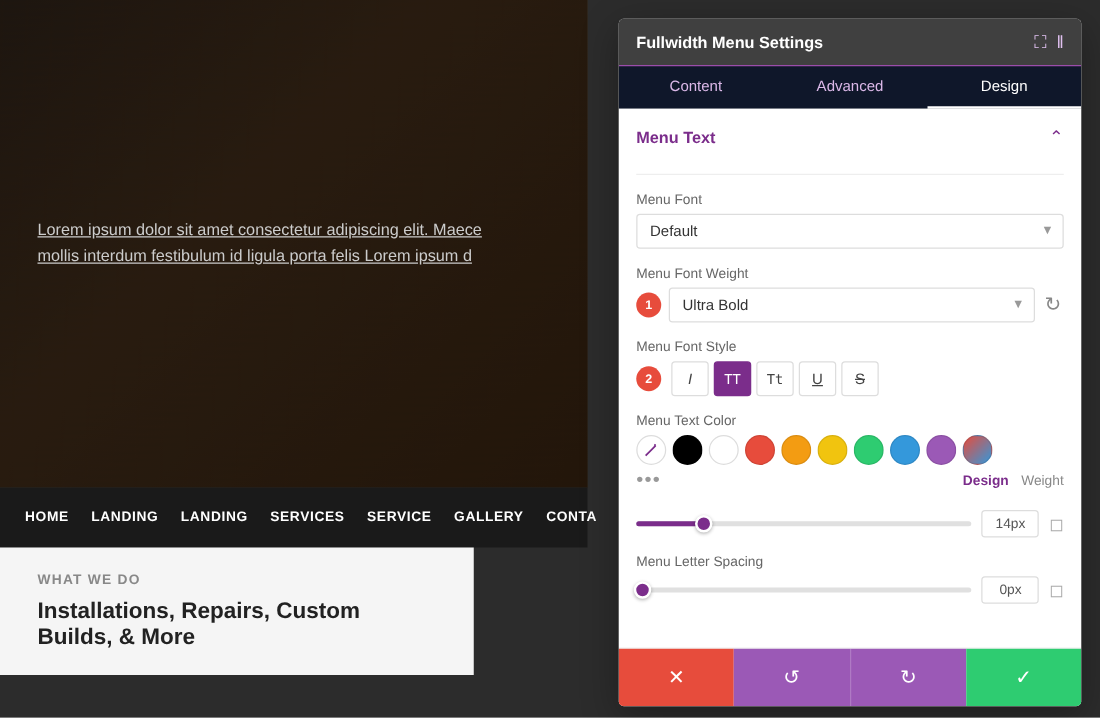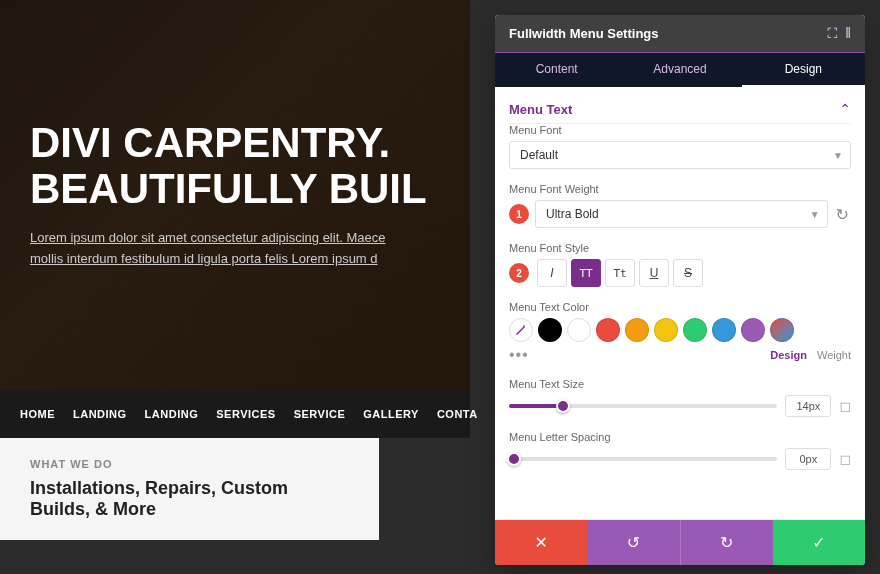--- a/index.html
+++ b/index.html
@@ -161,22 +161,23 @@
       flex: 1;
       overflow-y: auto;
       padding: 14px;
       background: #fff;
     }
 
     .section-header {
       display: flex;
       align-items: center;
       justify-content: space-between;
+      margin-bottom: 14px;
       border-bottom: 1px solid #eee;
-      padding-bottom: 6px;
+      padding-bottom: 22px;
     }
 
     .section-title {
       font-size: 13px;
       font-weight: 600;
       color: #7b2d8b;
     }
 
     .section-chevron {
       color: #7b2d8b;
@@ -443,24 +444,20 @@
   </style>
 </head>
 <body>
 
 <div class="website-bg">
 
   <div class="hero-section">
     <div class="wood-texture"></div>
     <div class="hero-overlay"></div>
     <div class="hero-content">
-      <div class="hero-title">
-        <span>DIVI CARPENTRY.</span><br>
-        <span>BEAUTIFULLY BUIL</span>
-      </div>
       <div class="hero-subtitle">Lorem ipsum dolor sit amet consectetur adipiscing elit. Maece mollis interdum festibulum id ligula porta felis Lorem ipsum d</div>
     </div>
   </div>
 
   <div class="nav-bar">
     <span class="nav-item">HOME</span>
     <span class="nav-item">LANDING</span>
     <span class="nav-item">LANDING</span>
     <span class="nav-item">SERVICES</span>
     <span class="nav-item">SERVICE</span>
@@ -561,21 +558,20 @@
       <div style="display:flex; align-items:center; justify-content:space-between; margin-top:2px;">
         <span class="color-more-btn">•••</span>
         <div class="color-saved-recent">
           <span class="color-saved">Design</span>
           <span class="color-recent">Weight</span>
         </div>
       </div>
     </div>
 
     <div class="field-group">
-      <div class="field-label">Menu Text Size</div>
       <div class="slider-row">
         <div class="slider-track">
           <div class="slider-fill" style="width: 20%;"></div>
           <div class="slider-thumb" style="left: calc(20% - 7px);"></div>
         </div>
         <input type="text" class="slider-input" value="14px" style="">
         <span class="responsive-icon">◻</span>
       </div>
     </div>
 

